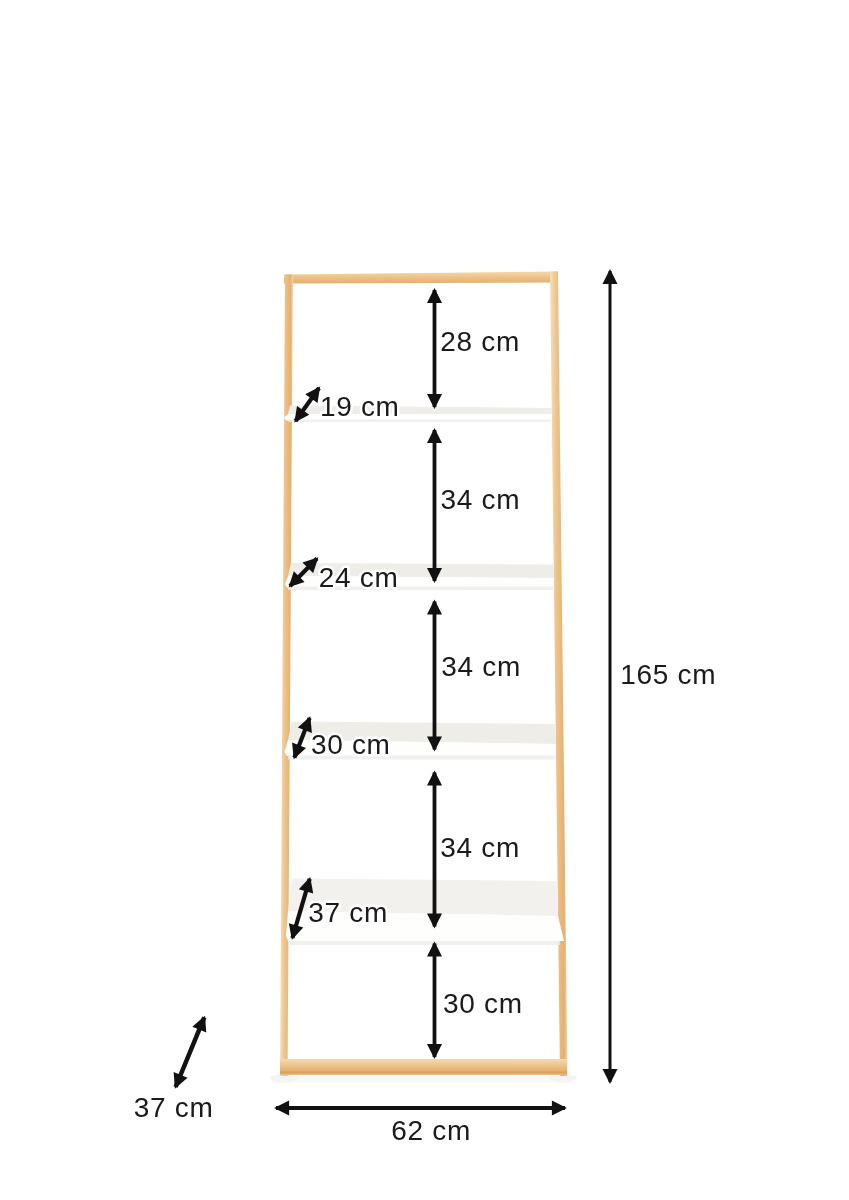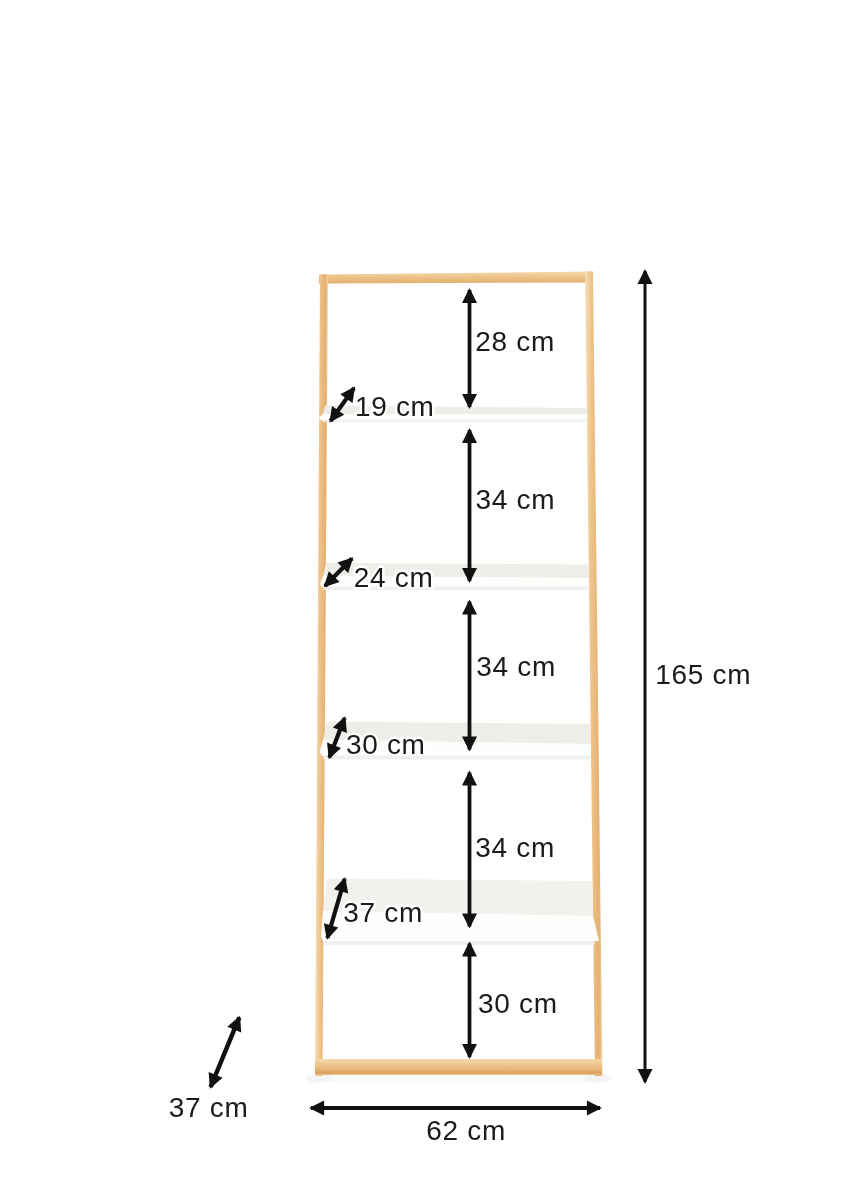--- a/index.html
+++ b/index.html
@@ -1,16 +1,16 @@
 <!DOCTYPE html>
 <html><head>
 <meta charset="utf-8">
 <style>
   html,body{margin:0;padding:0;background:#ffffff;}
-  .page{width:733px;height:1200px;position:relative;overflow:hidden;background:#3b82f6;margin-left:35px;}
+  .page{width:733px;height:1200px;position:relative;overflow:hidden;background:#3b82f6;}
   svg{display:block;}
   text{font-family:"Liberation Sans", sans-serif;fill:#1b1b1b;letter-spacing:0.7px;paint-order:stroke;stroke:#ffffff;stroke-width:5px;stroke-linejoin:round;}
 </style>
 </head>
 <body>
 <div class="page">
 <svg width="849" height="1200" viewBox="0 0 849 1200" xmlns="http://www.w3.org/2000/svg">
 <defs>
   <linearGradient id="woodV" x1="0" y1="0" x2="1" y2="0">
     <stop offset="0" stop-color="#f6e0ba"></stop>

